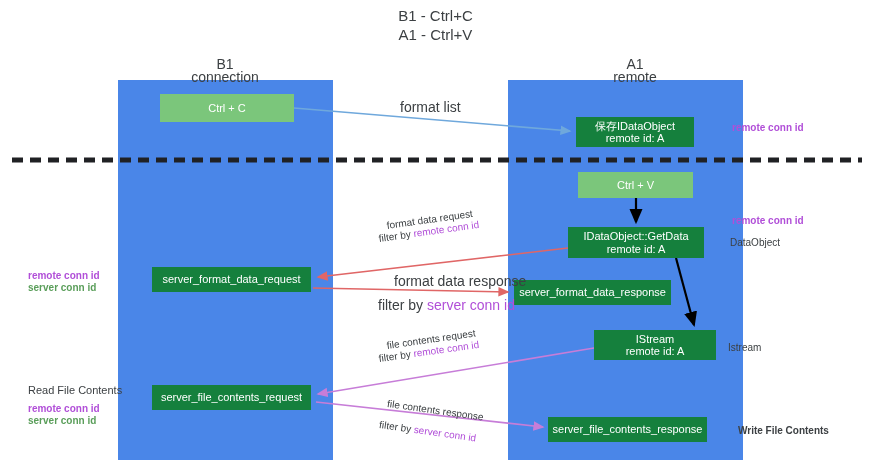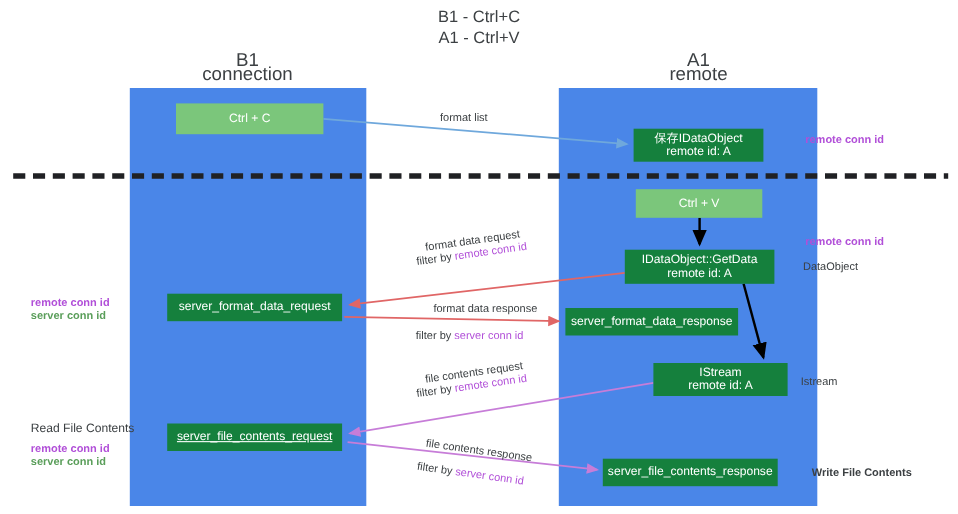--- a/index.html
+++ b/index.html
@@ -15,22 +15,22 @@
   .lane{position:absolute;background:#4a86e8;}
   .lane-b1{left:118px;top:80px;width:215px;height:380px;}
   .lane-a1{left:508px;top:80px;width:235px;height:380px;}
 
   .title{
     position:absolute;left:0;top:6px;width:871px;
     text-align:center;font-size:15px;color:#3c4043;line-height:19px;
     white-space:pre-line;
   }
   .colhead{
-    position:absolute;text-align:center;font-size:17px;color:#3c4043;
-    line-height:13px;white-space:pre-line;
+    position:absolute;text-align:center;font-size:14px;color:#3c4043;
+    line-height:13px;white-space:pre-line;margin-top:10px;
   }
   .colhead-b1{left:150px;top:48px;width:150px;}
   .colhead-a1{left:560px;top:48px;width:150px;}
 
   .node{
     position:absolute;
     display:flex;align-items:center;justify-content:center;
     text-align:center;
     color:#ffffff;font-size:11px;line-height:12.5px;
     white-space:pre-line;
@@ -40,24 +40,24 @@
   .node.green{background:#7bc67b;}
   .node.orange{background:#15803d;}
 
   .n-ctrlc{left:160px;top:94px;width:134px;height:28px;}
   .n-save{left:576px;top:117px;width:118px;height:30px;}
   .n-ctrlv{left:578px;top:172px;width:115px;height:26px;}
   .n-getdata{left:568px;top:227px;width:136px;height:31px;}
   .n-sfdreq{left:152px;top:267px;width:159px;height:25px;}
   .n-sfdres{left:514px;top:280px;width:157px;height:25px;}
   .n-istream{left:594px;top:330px;width:122px;height:30px;}
-  .n-sfcreq{left:152px;top:385px;width:159px;height:25px;text-decoration:underline;}
+  .n-sfcreq{left:152px;top:385px;width:159px;height:25px;}
   .n-sfcres{left:548px;top:417px;width:159px;height:25px;}
 
-  .lbl{position:absolute;font-size:10px;color:#3c4043;line-height:13px;white-space:nowrap;}
+  .lbl{position:absolute;font-size:14px;color:#3c4043;line-height:13px;white-space:nowrap;}
   .purple{color:#b14fd8;}
   .green-t{color:#5a9e5a;}
 
   .side{position:absolute;font-size:10px;font-weight:bold;line-height:13px;white-space:nowrap;}
 
   .l-formatlist{left:400px;top:101px;}
   .l-rc-top{left:732px;top:121px;}
   .l-dataobject{left:730px;top:236px;}
   .l-istream{left:728px;top:341px;}
   .l-writefc{left:738px;top:424px;}

